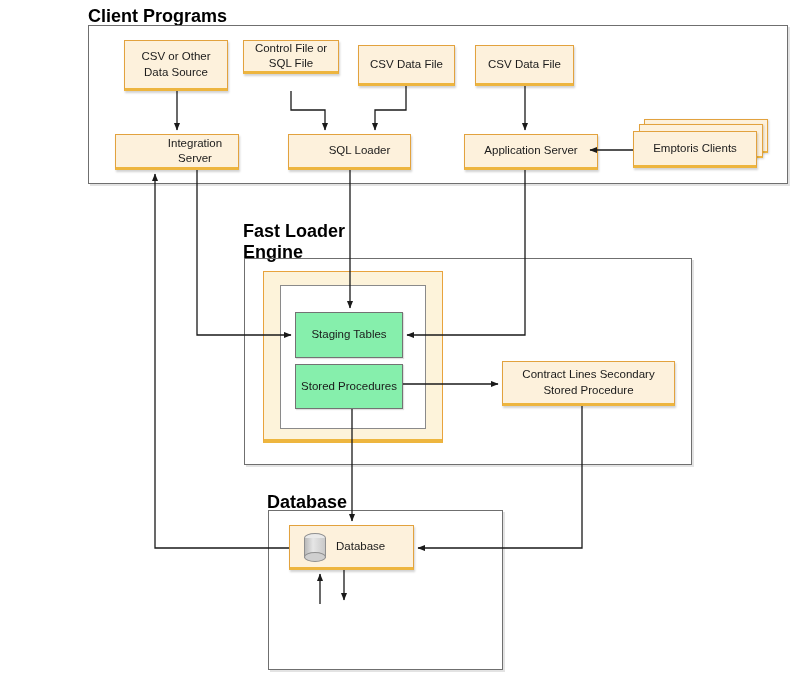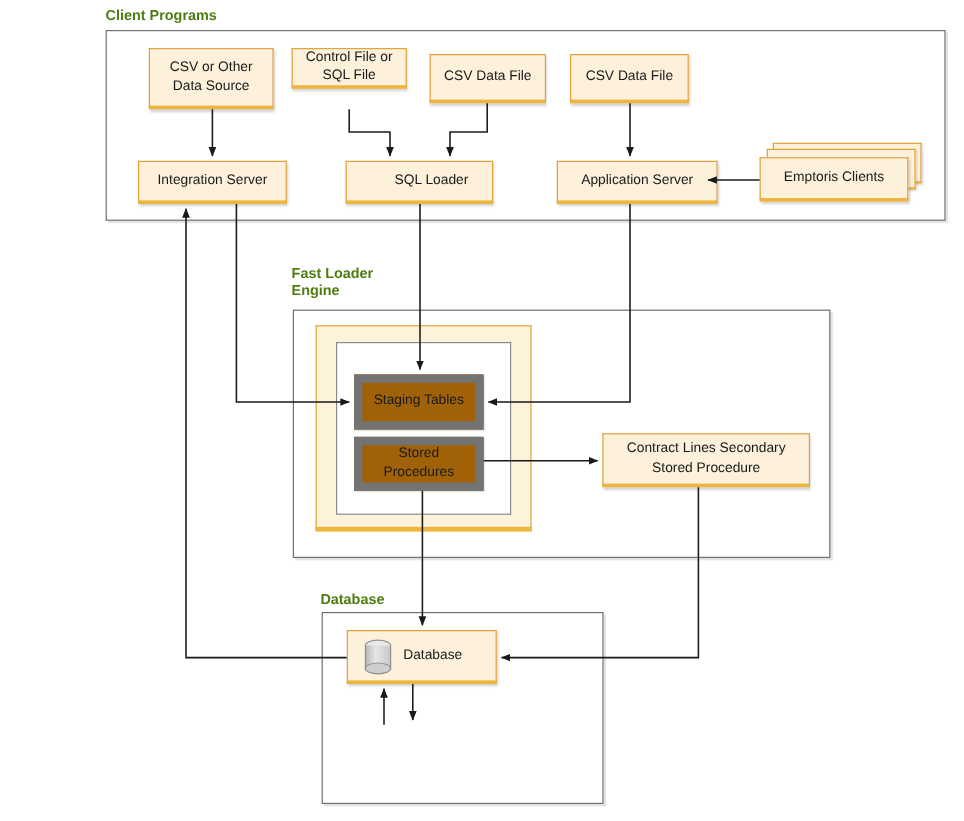--- a/index.html
+++ b/index.html
@@ -12,23 +12,23 @@
     width: 803px;
     height: 684px;
     background: #ffffff;
     font-family: "Liberation Sans", sans-serif;
     overflow: hidden;
   }
 
   
   .group-title {
     position: absolute;
-    font-size: 12px;
+    font-size: 18px;
     font-weight: bold;
-    color: #4d7c0f;
+    color: #000000;
     white-space: pre-line;
     line-height: 1.18;
   }
   .group-box {
     position: absolute;
     border: 1px solid #6f6f6f;
     background: transparent;
     box-shadow: 2px 2px 0 0 #e3e3e3;
     box-sizing: border-box;
   }
@@ -63,22 +63,22 @@
     line-height: 1.32;
     white-space: pre-line;
   }
   .node.cream {
     background: #fdf1dc;
     border: 1px solid #e2a23e;
     border-bottom: 3px solid #edb53f;
     box-shadow: 1px 2px 2px rgba(0,0,0,0.18);
   }
   .node.blue {
-    background: #a16207;
-    border: 7px solid #737373;
+    background: #86efac;
+    border: 1px solid #737373;
     box-shadow: 1px 1px 1px rgba(0,0,0,0.12);
   }
   .node.with-icon {
     justify-content: flex-start;
     padding-left: 46px;
     text-align: left;
   }
 
   
   .stack-layer {
@@ -164,21 +164,21 @@
   </div>
 
   <div class="node cream" style="left:358px; top:45px; width:97px; height:41px;">
     <span>CSV Data File</span>
   </div>
 
   <div class="node cream" style="left:475px; top:45px; width:99px; height:41px;">
     <span>CSV Data File</span>
   </div>
 
-  <div class="node cream" style="left:115px; top:134px; width:124px; height:36px;">
+  <div class="node cream" style="left:115px; top:134px; width:124px; height:36px;padding-left:36px;">
     <span>Integration Server</span>
   </div>
 
   <div class="node cream" style="left:288px; top:134px; width:123px; height:36px;padding-left:20px;">
     <span>SQL Loader</span>
   </div>
 
   <div class="node cream" style="left:464px; top:134px; width:134px; height:36px;">
     <span>Application Server</span>
   </div>

